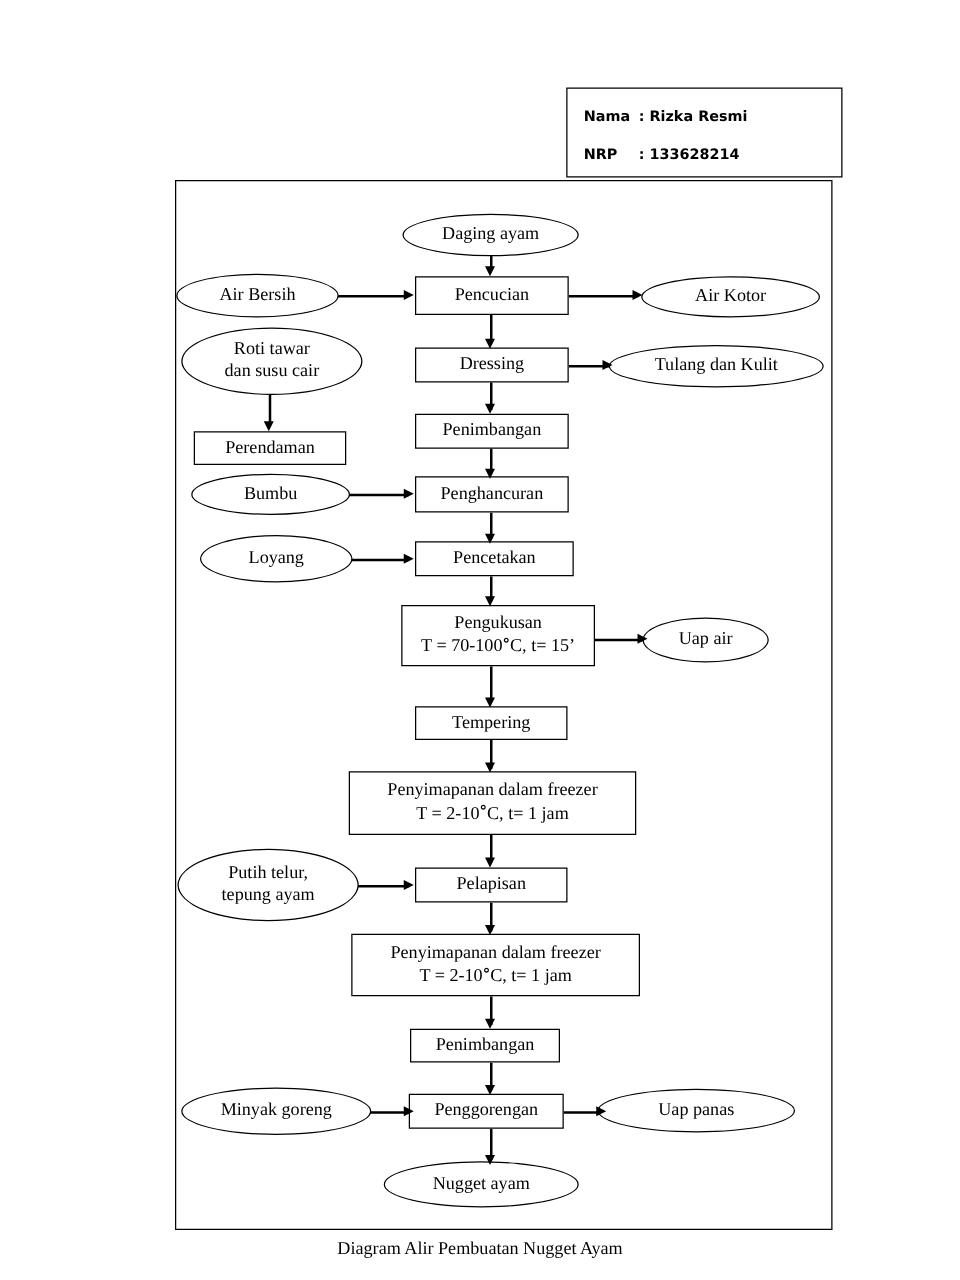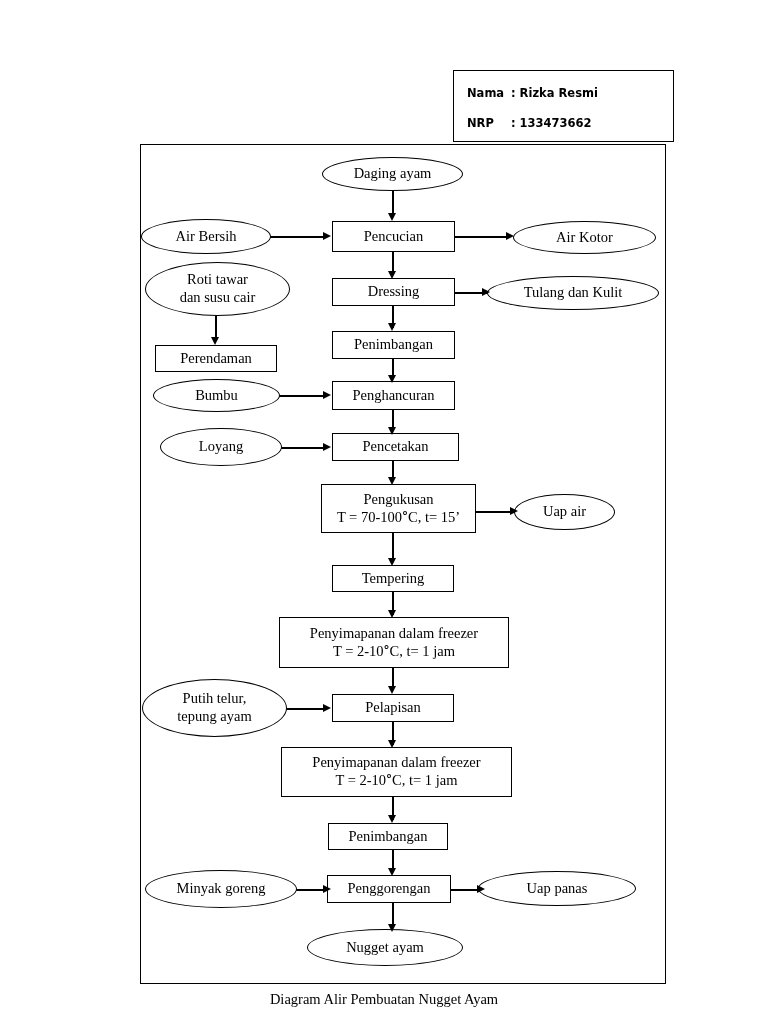--- a/index.html
+++ b/index.html
@@ -114,21 +114,21 @@
   }
 </style>
 </head>
 <body>
 
 <div id="header-box">
   <div class="hrow r1">
     <span class="hlabel">Nama</span><span>: Rizka Resmi</span>
   </div>
   <div class="hrow r2">
-    <span class="hlabel">NRP</span><span>: 133473662</span>
+    <span class="hlabel">NRP</span><span>: 133628214</span>
   </div>
 </div>
 
 <div id="diagram-frame"></div>
 
 <div class="conn v" style="left:392px; top:190px; height:26px;"></div>
 <div class="arrowhead down" style="left:388px; top:213px;"></div>
 
 <div class="conn h" style="left:270px; top:236px; width:56px;"></div>
 <div class="arrowhead right" style="left:323px; top:232px;"></div>
@@ -189,21 +189,21 @@
 
 <div class="conn h" style="left:292px; top:889px; width:35px;"></div>
 <div class="arrowhead right" style="left:323px; top:885px;"></div>
 
 <div class="conn h" style="left:450px; top:889px; width:33px;"></div>
 <div class="arrowhead right" style="left:477px; top:885px;"></div>
 
 <div class="conn v" style="left:392px; top:903px; height:25px;"></div>
 <div class="arrowhead down" style="left:388px; top:924px;"></div>
 
-<div class="node ellipse" style="left:322px; top:157px; width:141px; height:34px;text-align:center;">
+<div class="node ellipse" style="left:322px; top:171px; width:141px; height:34px;text-align:center;">
   <span class="ln">Daging ayam</span>
 </div>
 
 <div class="node ellipse" style="left:141px; top:219px; width:130px; height:35px;">
   <span class="ln">Air Bersih</span>
 </div>
 
 <div class="node" style="left:332px; top:221px; width:123px; height:31px;">
   <span class="ln">Pencucian</span>
 </div>

